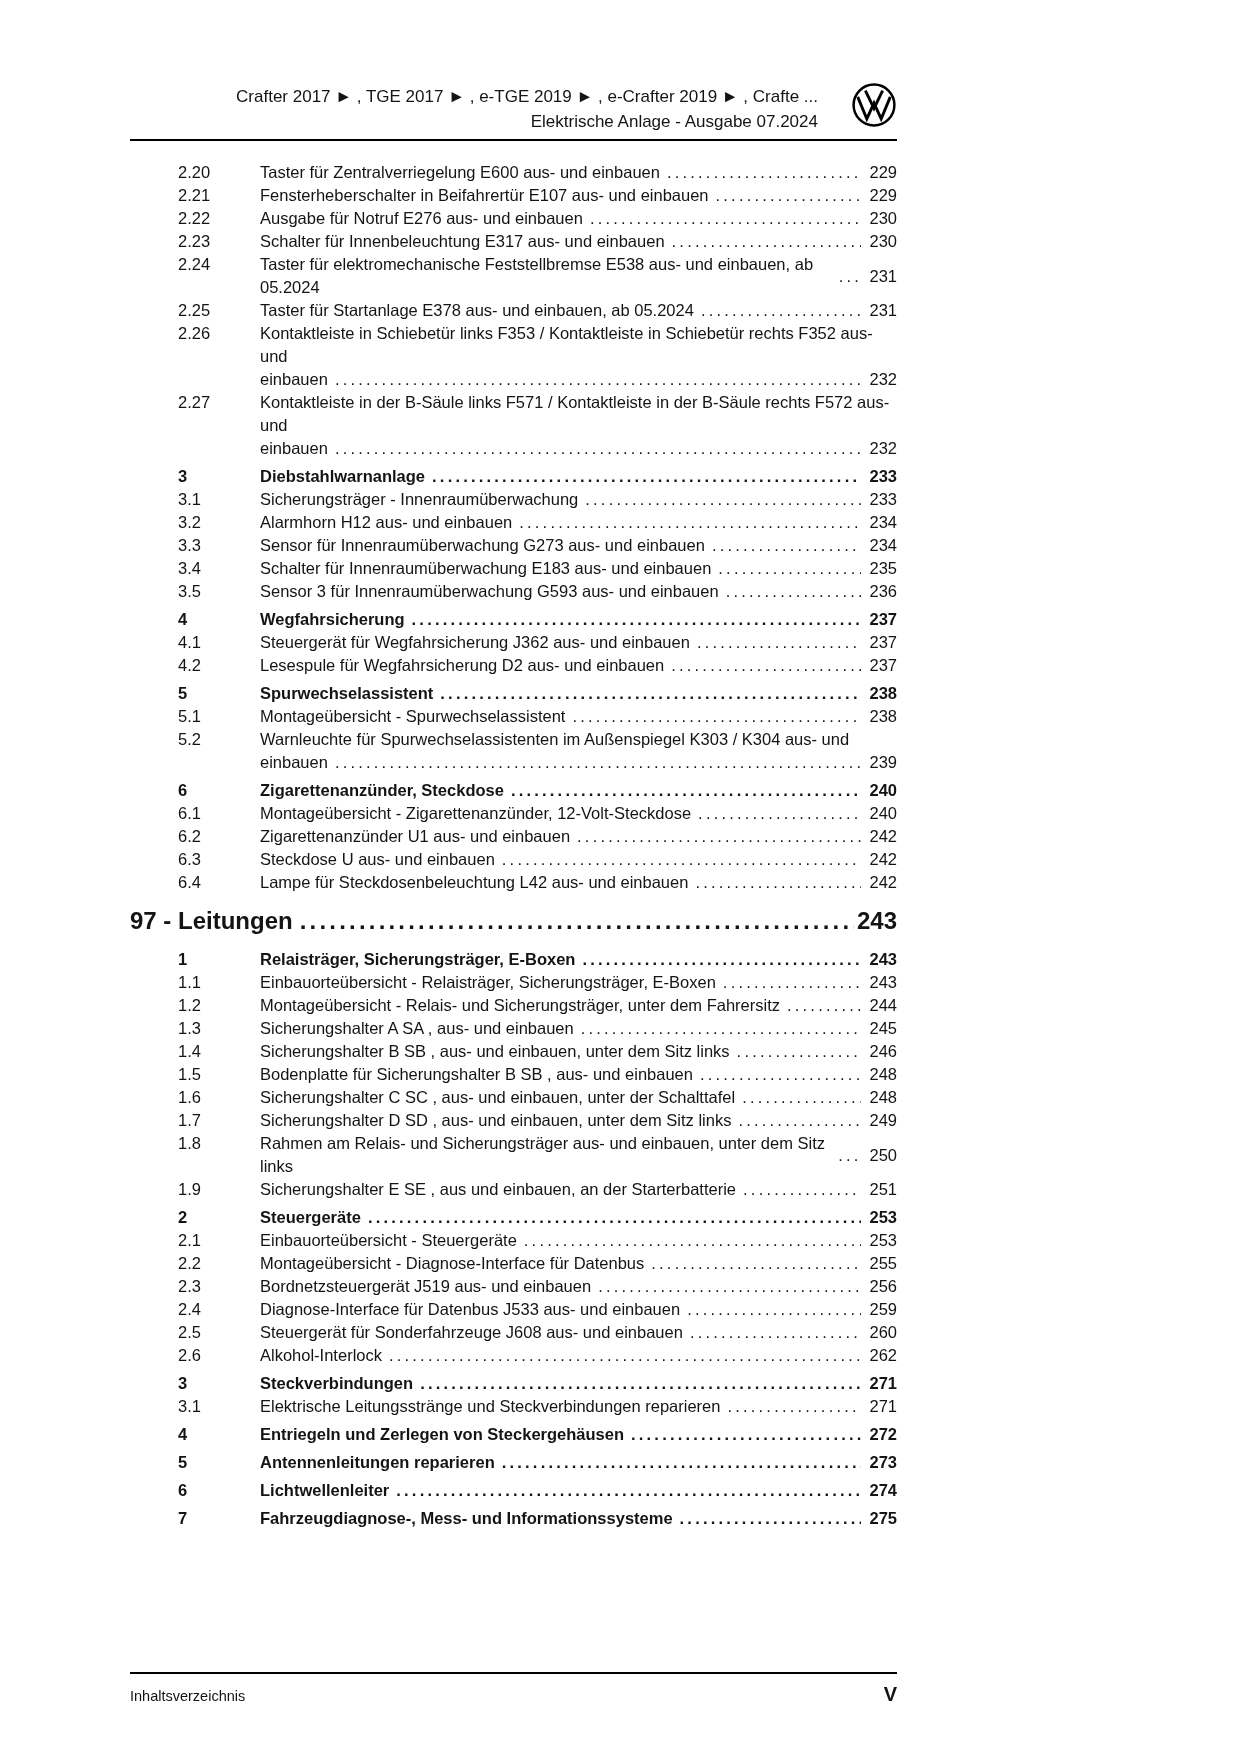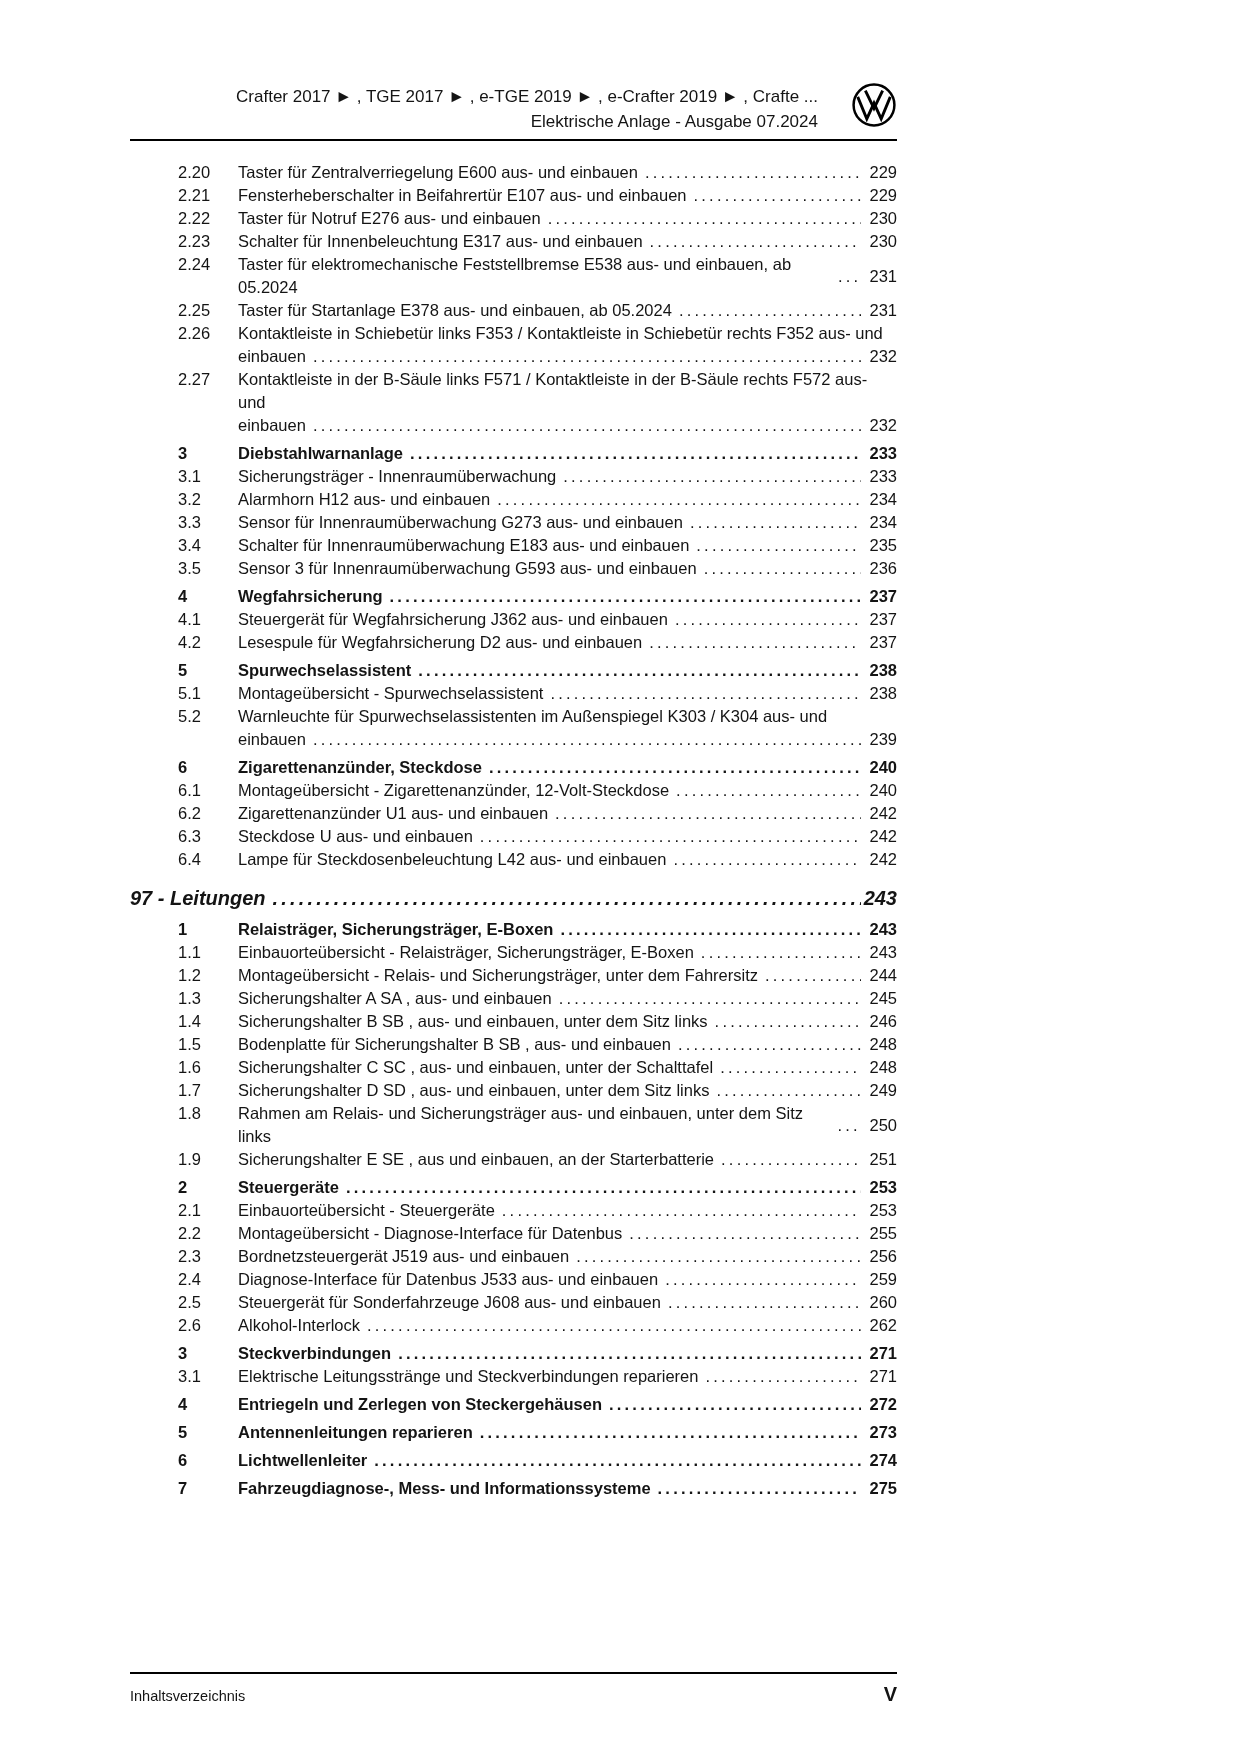--- a/index.html
+++ b/index.html
@@ -35,30 +35,30 @@
   .logo svg { display: block; }
   .header-rule { border-top: 2px solid #000; margin-top: 5px; }
 
   
   .toc { margin-top: 20px; }
   .row {
     display: flex;
     padding-left: 48px;
     font-size: 16.5px;
     line-height: 23px;
+    gap: 22px;
   }
   .row.section { font-weight: 700; margin-top: 5px; }
   .row.chapter {
     padding-left: 0;
     font-weight: 700;
-    font-size: 20px;
+    font-size: 24px;
     line-height: 30px;
     margin-top: 12px;
-    margin-bottom: 5px;
-    font-style: italic;
+    margin-bottom: 12px;
   }
   .num { flex: none; width: 60px; }
   .body { flex: 1 1 auto; min-width: 0; }
   .line { display: flex; align-items: center; }
   .title { flex: 0 1 auto; min-width: 0; }
   .leader {
     flex: 1 1 24px;
     min-width: 0;
     overflow: hidden;
     white-space: nowrap;
@@ -123,21 +123,21 @@
             <span class="title">Fensterheberschalter in Beifahrertür E107 aus- und einbauen</span>
             <span class="leader"></span>
             <span class="pageno">229</span>
           </div>
         </div>
       </div>
       <div class="row subsection">
         <span class="num">2.22</span>
         <div class="body">
           <div class="line">
-            <span class="title">Taster für Notruf E276 aus- und einbauen</span>
+            <span class="title">Ausgabe für Notruf E276 aus- und einbauen</span>
             <span class="leader"></span>
             <span class="pageno">230</span>
           </div>
         </div>
       </div>
       <div class="row subsection">
         <span class="num">2.23</span>
         <div class="body">
           <div class="line">
             <span class="title">Schalter für Innenbeleuchtung E317 aus- und einbauen</span>

